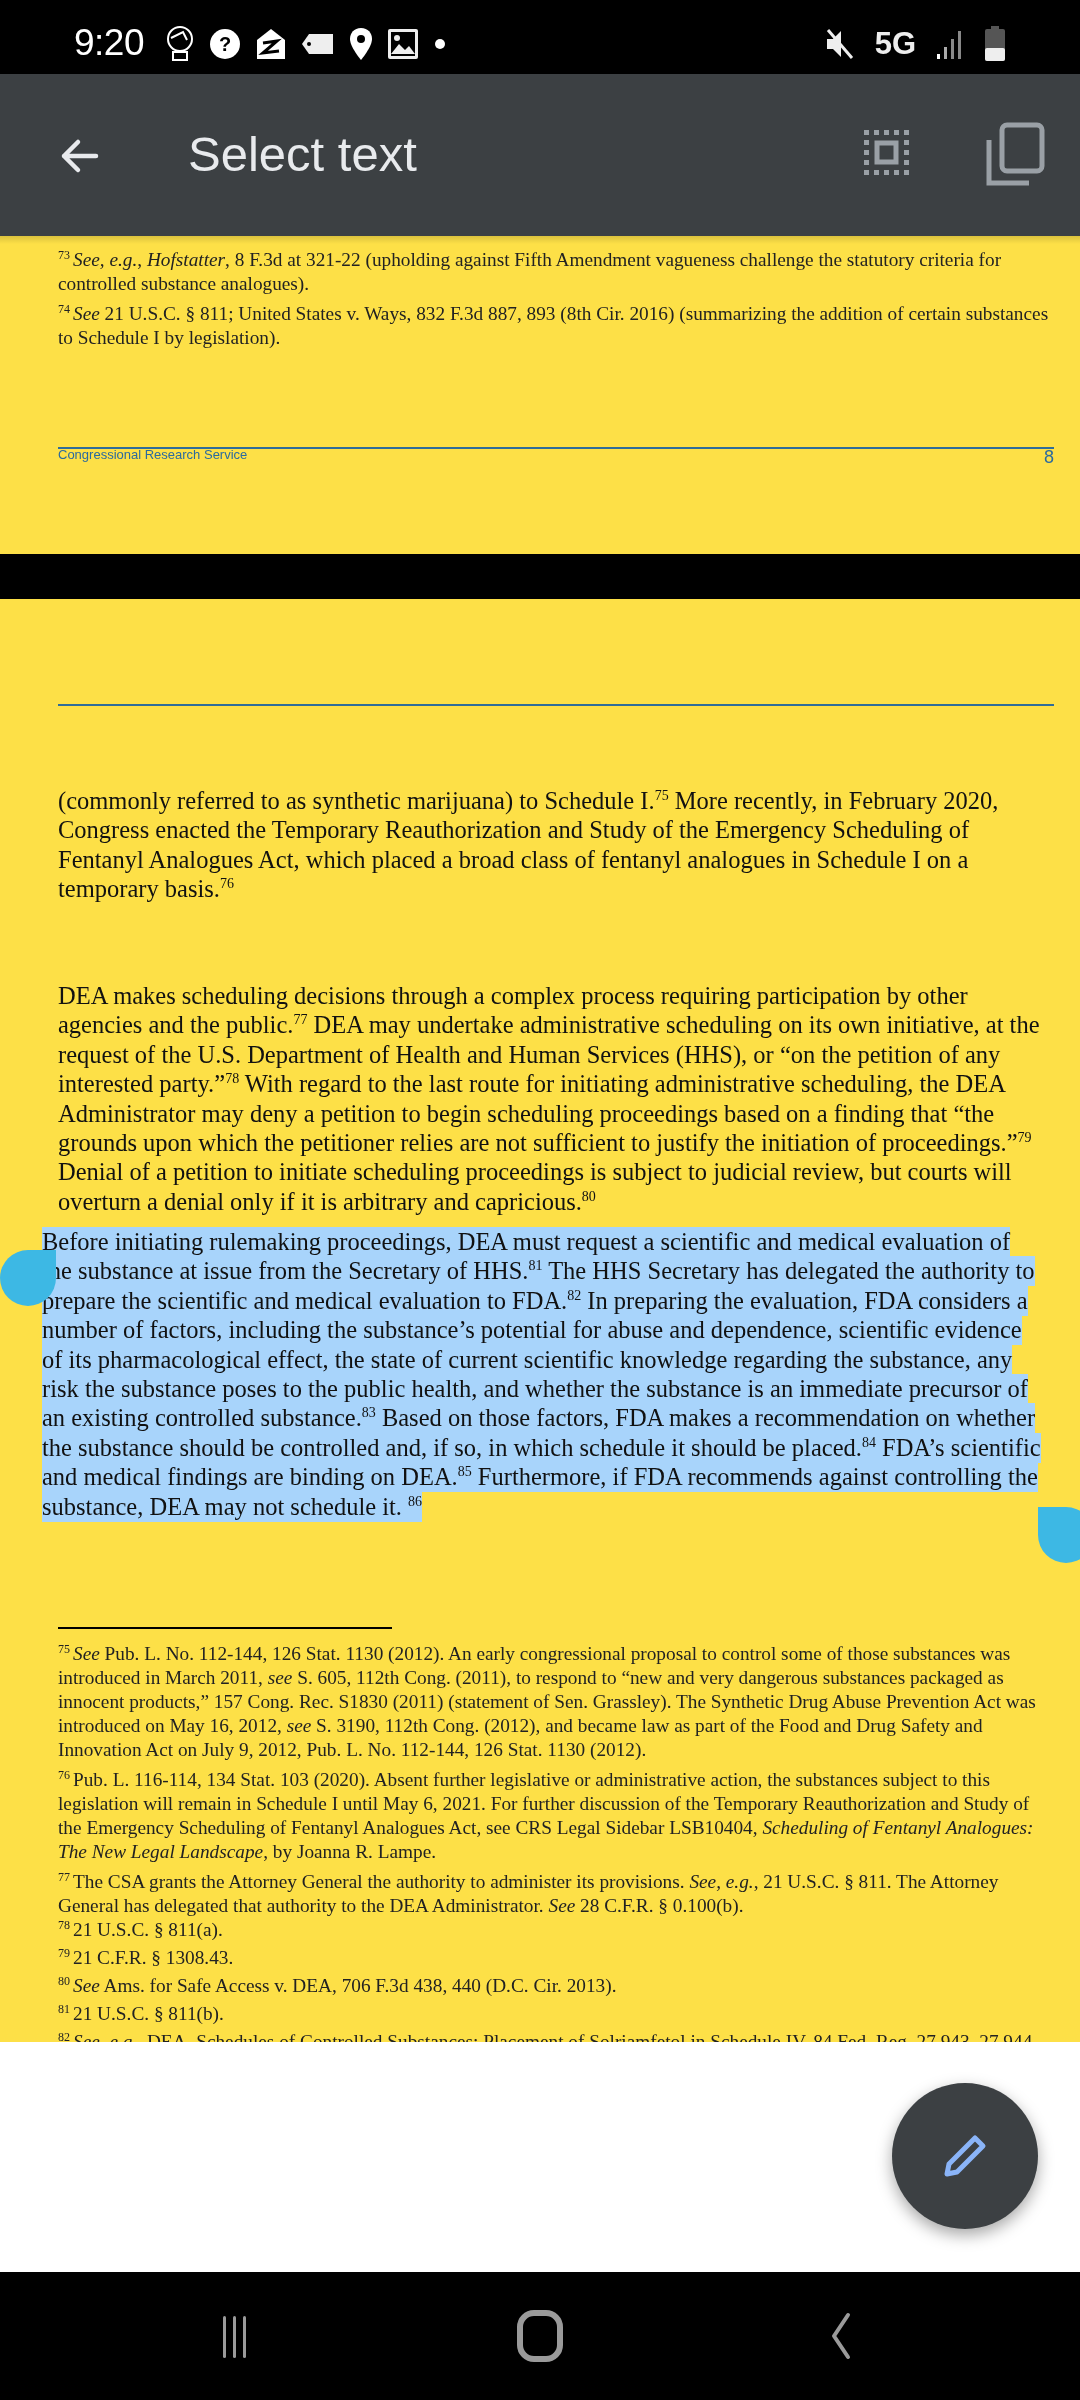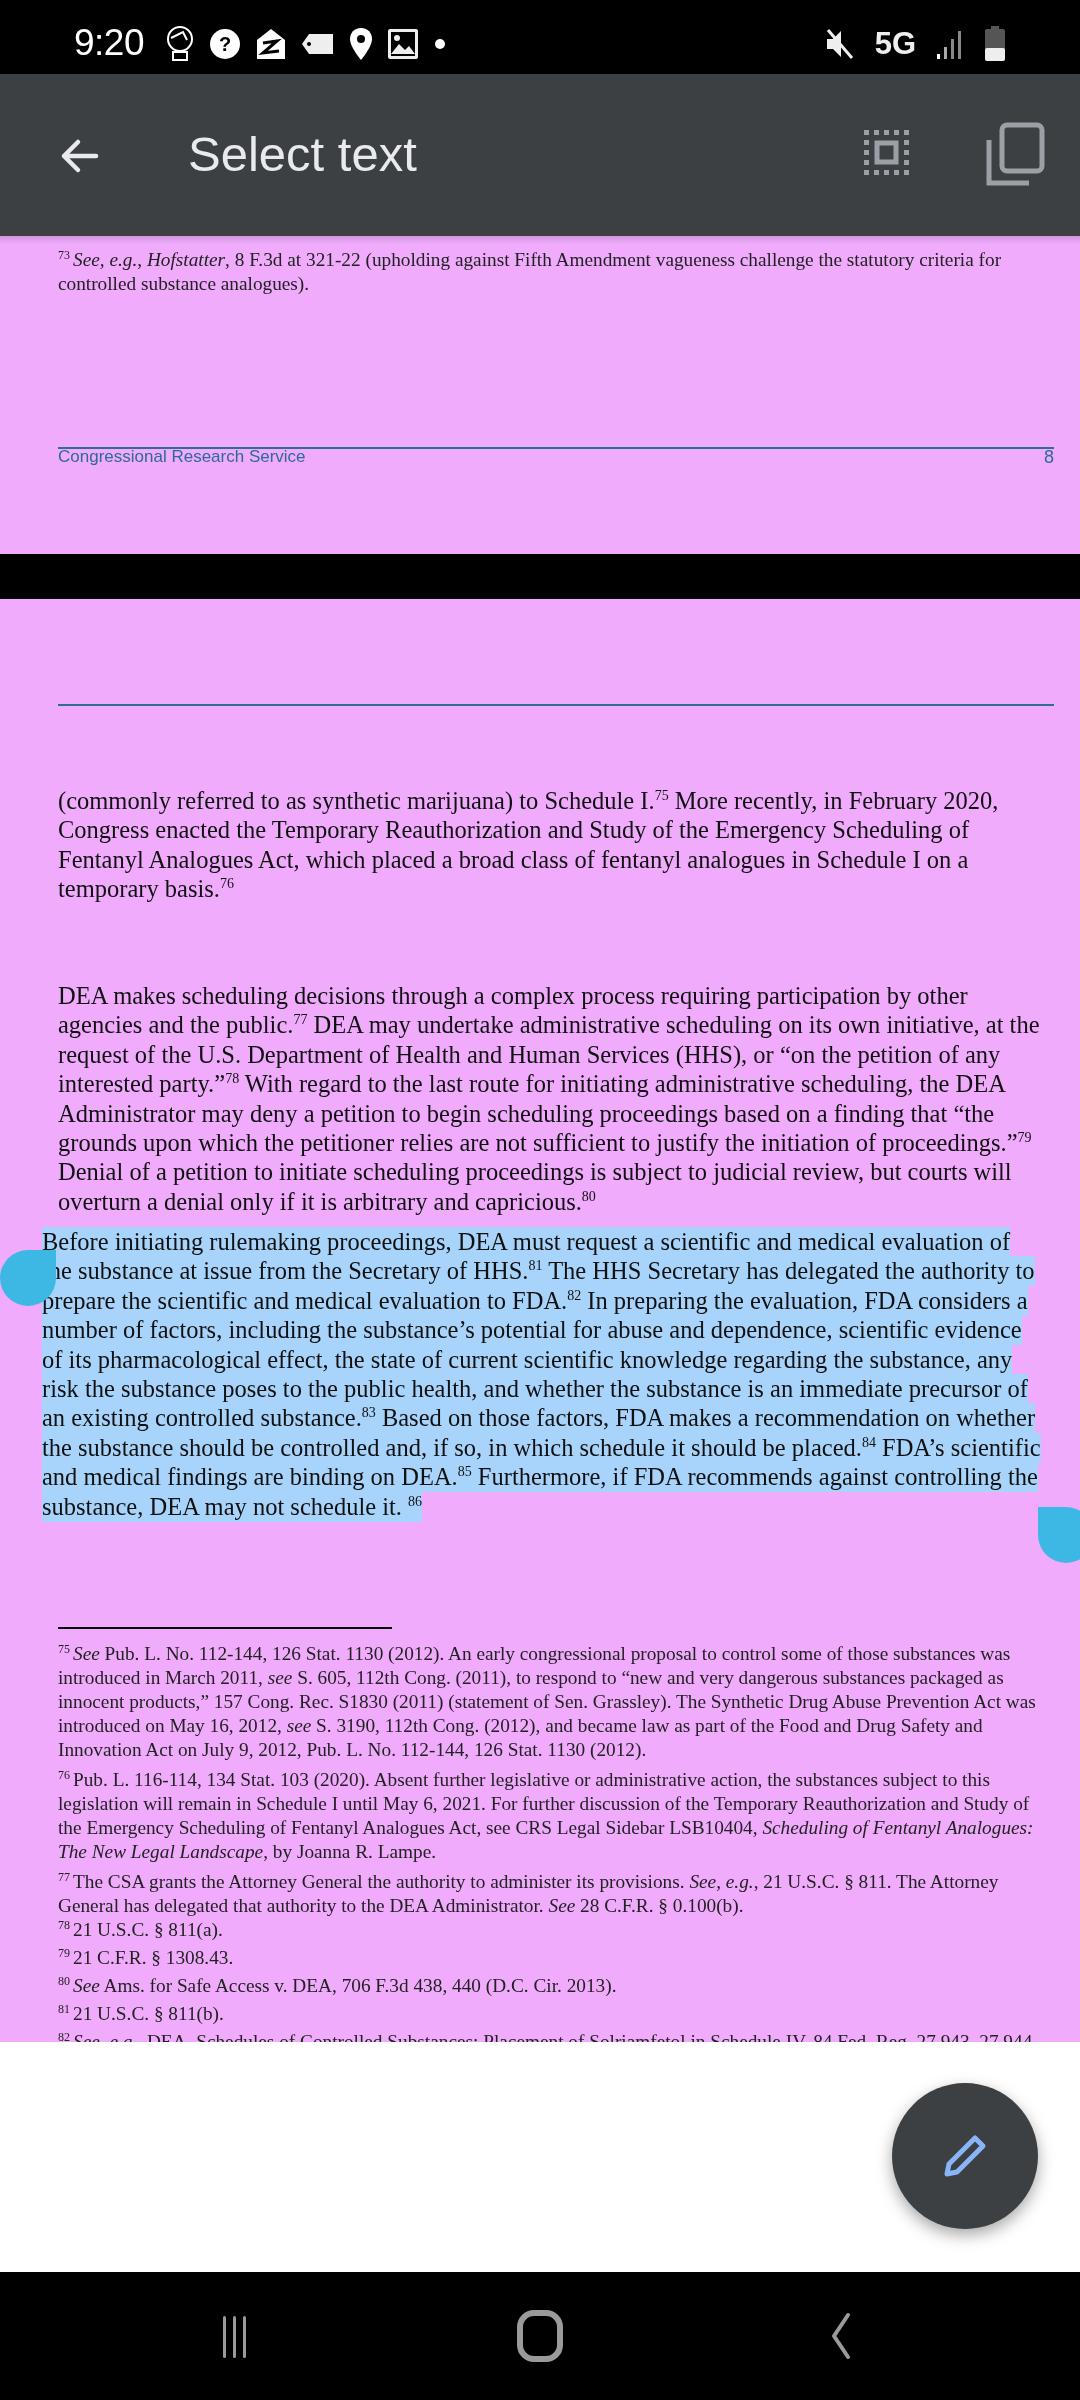--- a/index.html
+++ b/index.html
@@ -14,30 +14,30 @@
   .st-5g { font-size: 31px; font-weight: bold; color: #eee; }
 
   
   .app-bar { position: absolute; top: 74px; left: 0; width: 1080px; height: 162px; background: #3c4043; padding-left: 37px; }
   .back-btn { position: absolute; left: 48px; top: 50px; width: 64px; height: 64px; display: flex; align-items: center; justify-content: center; }
   .app-title { position: absolute; left: 188px; top: 52px; font-family: "Liberation Sans", sans-serif; font-size: 49px; color: #e8eaed; font-weight: 500; }
   .select-all-btn { position: absolute; left: 860px; top: 52px; width: 60px; height: 60px; }
   .copy-btn { position: absolute; left: 985px; top: 48px; width: 60px; height: 66px; }
 
   
-  .doc { position: absolute; top: 236px; left: 0; width: 1080px; height: 1806px; background: #f0abfc; overflow: hidden; }
+  .doc { position: absolute; top: 236px; left: 0; width: 1080px; height: 1806px; background: #fde047; overflow: hidden; }
   .doc-shadow { position: absolute; top: 236px; left: 0; width: 1080px; height: 8px; background: linear-gradient(#00000022, #00000000); }
   .page-gap { position: absolute; left: 0; width: 1080px; height: 45px; background: #000; }
 
   .fn { position: absolute; left: 58px; width: 996px; font-size: 19.3px; line-height: 24px; color: #222; }
   .fn sup { font-size: 12px; vertical-align: 7px; line-height: 0; }
   .fn i { font-style: italic; }
 
   .crs-footer-line { position: absolute; left: 58px; width: 996px; height: 2px; background: #2f6d99; }
-  .crs-footer-label { position: absolute; left: 58px; font-family: "Liberation Sans", sans-serif; font-size: 17px; color: #2b6a9e; }
+  .crs-footer-label { position: absolute; left: 58px; font-family: "Liberation Sans", sans-serif; font-size: 13px; color: #2b6a9e; }
   .crs-footer-num { position: absolute; right: 26px; font-family: "Liberation Sans", sans-serif; font-size: 18px; color: #2b6a9e; }
 
   .header-title { position: absolute; right: 26px; font-family: "DejaVu Sans", sans-serif; font-style: italic; font-size: 18.5px; color: #2b6a9e; }
   .header-line { position: absolute; left: 58px; width: 996px; height: 2px; background: #2f6d99; }
 
   .body-text { position: absolute; left: 58px; width: 1000px; font-size: 24.5px; line-height: 29.4px; color: #111; }
   .body-text sup { font-size: 14px; vertical-align: 9px; line-height: 0; }
   .section-heading { position: absolute; left: 58px; font-size: 29px; font-weight: bold; color: #111; }
 
   .selected-para { position: absolute; left: 42px; width: 1000px; font-size: 24.5px; line-height: 29.4px; color: #111; }
@@ -147,20 +147,21 @@
         <rect x="17" y="3" width="40" height="46" rx="5" fill="none" stroke="#9aa0a6" stroke-width="5"></rect>
         <path d="M4 18 L4 61 L44 61" fill="none" stroke="#9aa0a6" stroke-width="5"></path>
       </svg>
   </div>
 </div>
 
 <div class="doc">
 
   <div class="fn" style="top: 0px; color:#555; font-size:18px; height:8px; overflow:hidden;">&nbsp;</div>
   <div class="fn" id="fn73" style="top: 12px;"><sup>73 </sup><i>See, e.g.</i>, <i>Hofstatter</i>, 8 F.3d at 321-22 (upholding against Fifth Amendment vagueness challenge the statutory criteria for controlled substance analogues).</div>
+  <div class="fn" id="fn74" style="top: 66px;"><sup>74 </sup><i>See</i> 21 U.S.C. § 811; United States v. Ways, 832 F.3d 887, 893 (8th Cir. 2016) (summarizing the addition of certain substances to Schedule I by legislation).</div>
 
   <div class="crs-footer-line" style="top: 211px;"></div>
   <span class="crs-footer-label" style="top: 211px;">Congressional Research Service</span>
   <span class="crs-footer-num" style="top: 211px;">8</span>
 
   <div class="page-gap" style="top: 318px;"></div>
 
   <div class="header-line" style="top: 468px;"></div>
 
   <div class="body-text" id="intro" style="top: 550px;">(commonly referred to as synthetic marijuana) to Schedule I.<sup>75</sup> More recently, in February 2020, Congress enacted the Temporary Reauthorization and Study of the Emergency Scheduling of Fentanyl Analogues Act, which placed a broad class of fentanyl analogues in Schedule I on a temporary basis.<sup>76</sup></div>

